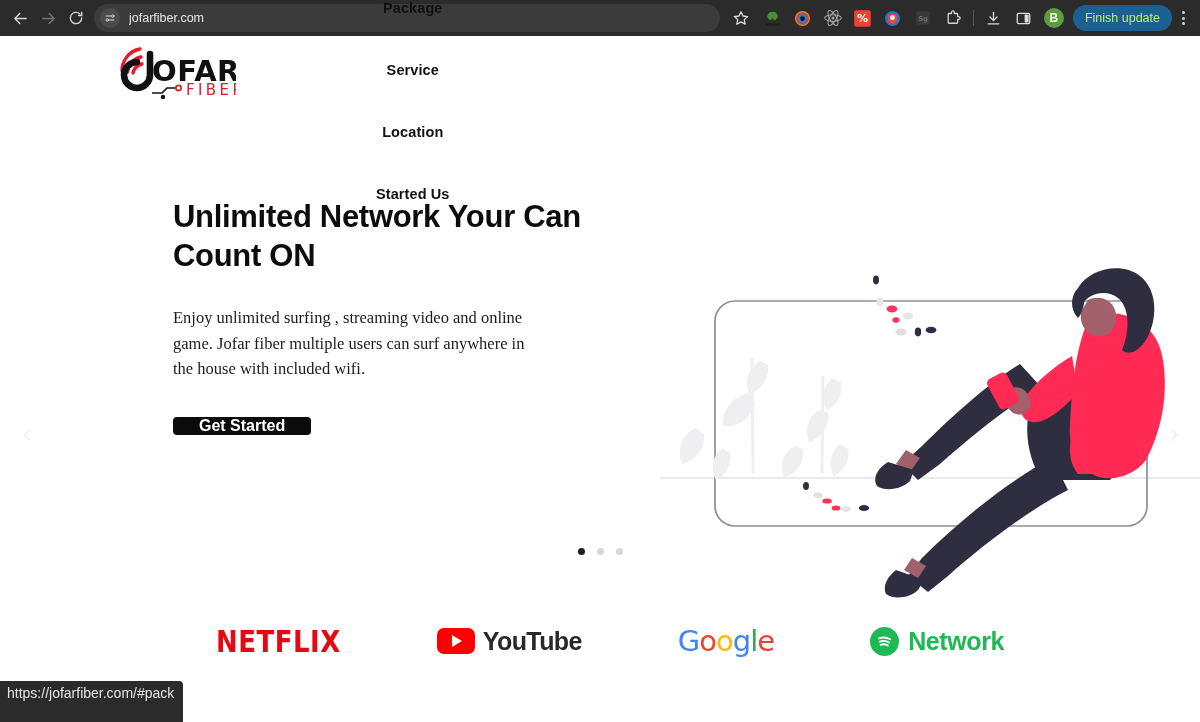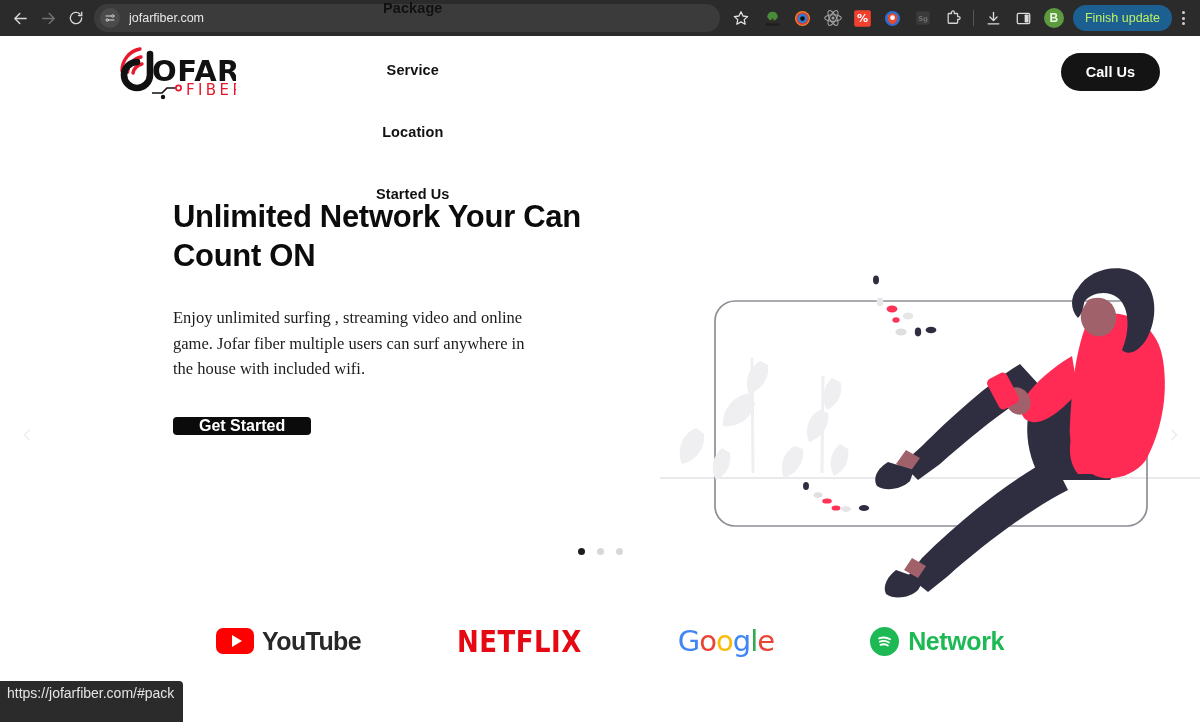--- a/index.html
+++ b/index.html
@@ -417,21 +417,20 @@
     </div>
 
     <nav class="nav">
       <a class="nav-item active">Home</a>
       <a class="nav-item">Package</a>
       <a class="nav-item">Service</a>
       <a class="nav-item">Location</a>
       <a class="nav-item">Started Us</a>
     </nav>
 
-    <div class="call-btn">Call Us</div>
   </header>
 
   <section class="hero">
 
     <div class="hero-text">
       <h1 class="hero-title">
         <span>Unlimited Network Your Can</span>
         <span class="l2">Count ON</span>
       </h1>
       <p class="hero-desc">Enjoy unlimited surfing , streaming video and online game. Jofar fiber multiple users can surf anywhere in the house with included wifi.</p>
@@ -516,29 +515,29 @@
   </section>
 
   <div class="dots">
     <span class="dot active"></span>
     <span class="dot"></span>
     <span class="dot"></span>
   </div>
 
   <div class="brands">
 
+    <div class="brand">
+      <span class="brand-netflix">NETFLIX</span>
+    </div>
+
     <div class="brand brand-youtube">
       <span class="yt-badge">
           <i class="tri"></i>
         </span>
       <span class="yt-word">YouTube</span>
-    </div>
-
-    <div class="brand">
-      <span class="brand-netflix">NETFLIX</span>
     </div>
 
     <div class="brand brand-google">
       <span class="g-b">G</span>
         <span class="g-r">o</span>
         <span class="g-y">o</span>
         <span class="g-b">g</span>
         <span class="g-g">l</span>
         <span class="g-r">e</span>
     </div>

